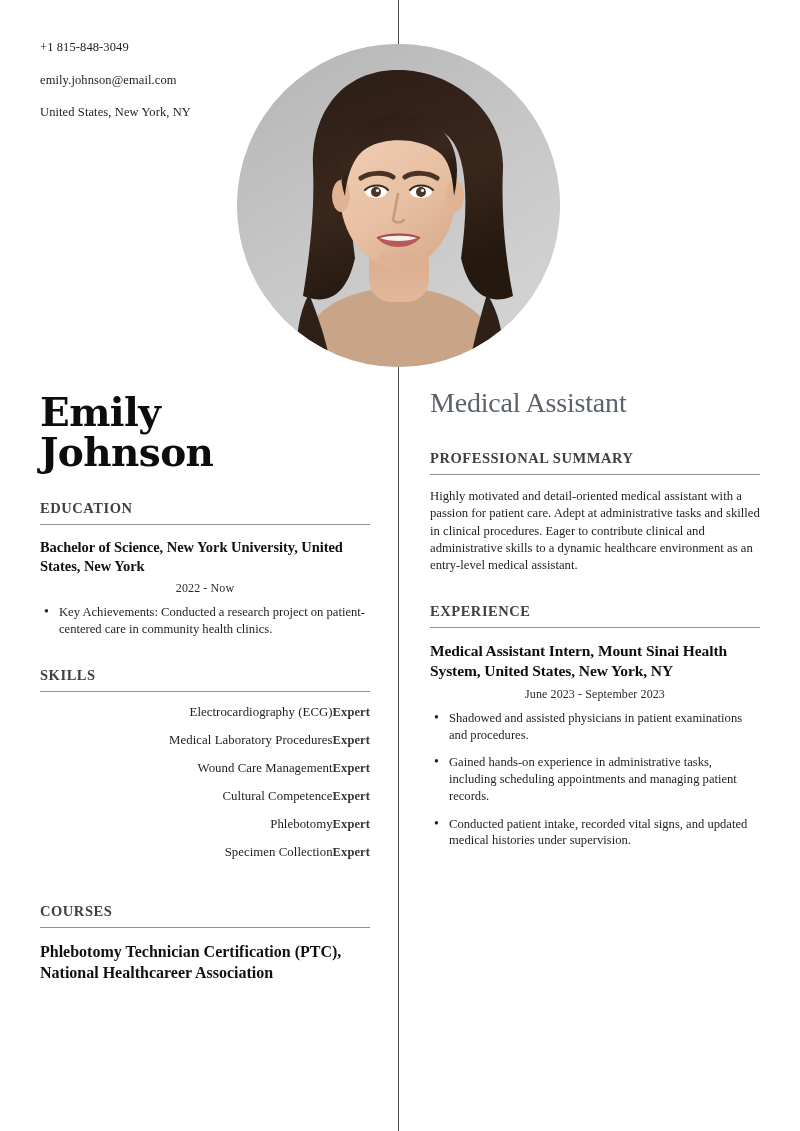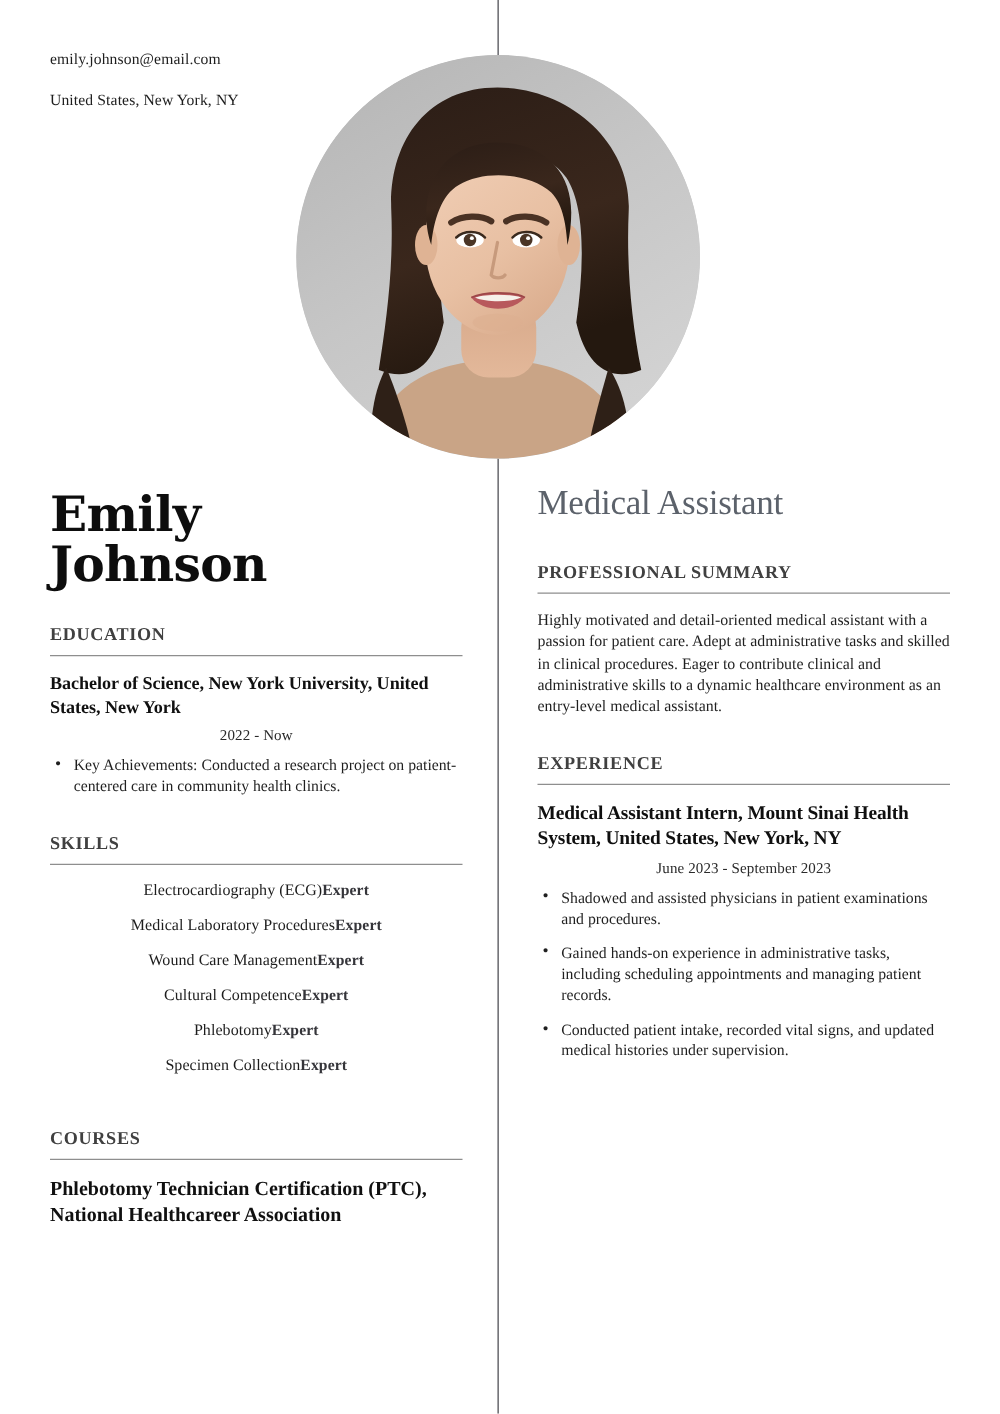--- a/index.html
+++ b/index.html
@@ -146,21 +146,21 @@
   }
 
   
   .education-block { margin-bottom: 29px; }
 
   
   .skills-block { margin-bottom: 30px; }
   .skill-row {
     display: flex;
     align-items: baseline;
-    justify-content: center;
+    justify-content: flex-end;
     padding: 0;
     height: 28px;
   }
   .skill-name {
     font-size: 12.8px;
     color: #1d1d1d;
     letter-spacing: 0.05px;
   }
   .skill-level {
     font-size: 12.5px;
@@ -260,20 +260,21 @@
       <ellipse cx="161" cy="214" rx="20" ry="7" fill="#dcae8f" opacity="0.55"></ellipse>
 
       <path d="M72 250 C86 284 92 310 94 323 L60 323 C58 294 62 268 72 250 Z" fill="#2e2017"></path>
       <path d="M250 250 C240 284 234 310 232 323 L266 323 C268 294 262 268 250 250 Z" fill="#2e2017"></path>
     </g>
   </svg>
 </div>
 
 <div class="col-left">
 
+  <div class="contact-line">+1 815-848-3049</div>
   <div class="contact-line">emily.johnson@email.com</div>
   <div class="contact-line">United States, New York, NY</div>
 
 </div>
 
 <div class="name-block">
   <div class="name">Emily</div>
   <div class="name">Johnson</div>
 </div>
 

